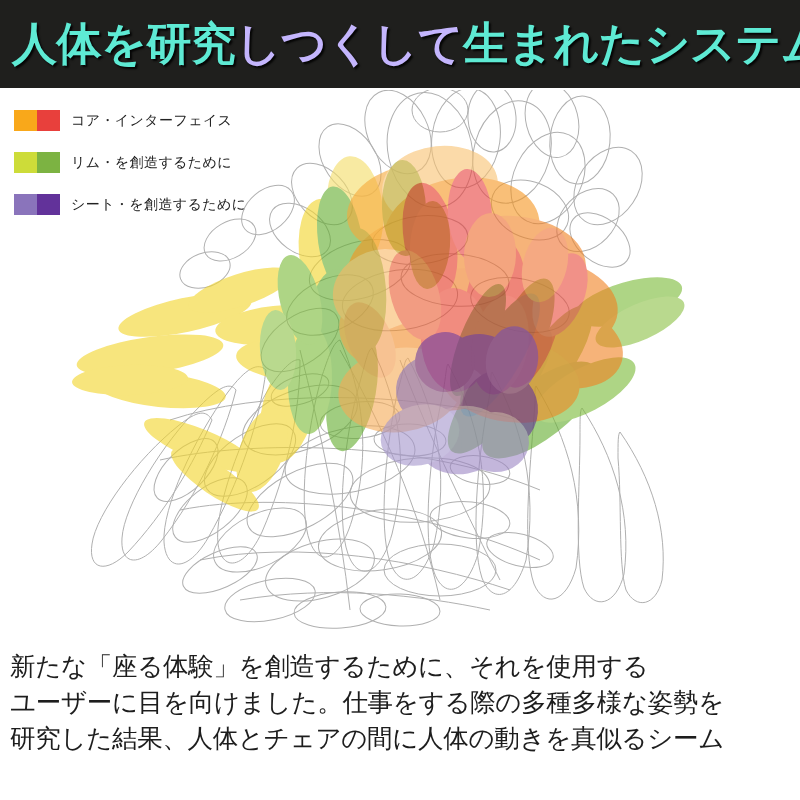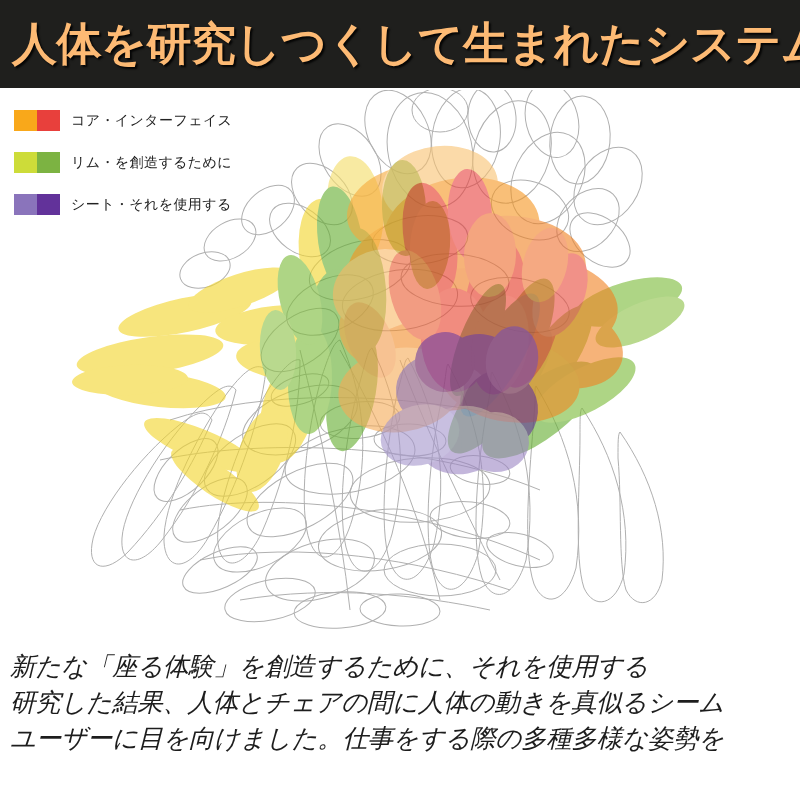--- a/index.html
+++ b/index.html
@@ -40,22 +40,22 @@
     font-size: 45px;
     line-height: 60px;
     font-weight: bold;
     letter-spacing: -0.5px;
     white-space: nowrap;
     font-family: "DejaVu Sans", "Liberation Sans", sans-serif;
   }
   .header-title span {
     text-shadow: 2px 2px 2px rgba(0,0,0,0.85);
   }
-  .seg-cream { color: #fdba74; }
-  .seg-white { color: #fdba74; }
+  .seg-cream { color: #5eead4; }
+  .seg-white { color: #c4b5fd; }
 
   
   .legend {
     position: absolute;
     left: 14px;
     top: 106px;
     width: 330px;
   }
   .legend-row {
     position: relative;
@@ -107,21 +107,20 @@
     top: 648px;
     width: 790px;
   }
   .caption-line {
     font-size: 25.5px;
     line-height: 36px;
     color: #1d1d1d;
     white-space: nowrap;
     letter-spacing: -0.3px;
     font-family: "DejaVu Sans", "Liberation Sans", sans-serif;
-    font-style: italic;
   }
 </style>
 </head>
 <body>
 
 <div id="page">
 
   <div class="header-bar">
     <div class="header-title">
       <span class="seg-cream">人体を研究</span><span class="seg-white">しつくして</span><span class="seg-cream">生まれたシステム</span>
@@ -144,21 +143,21 @@
         <i style="background:#7cb342"></i>
       </div>
       <div class="legend-label">リム・を創造するために</div>
     </div>
 
     <div class="legend-row">
       <div class="legend-swatch">
         <i style="background:#8a74bb"></i>
         <i style="background:#62329a"></i>
       </div>
-      <div class="legend-label">シート・それを使用する</div>
+      <div class="legend-label">シート・を創造するために</div>
     </div>
 
   </div>
 
   <div class="graphic">
     <svg viewBox="0 0 800 560" xmlns="http://www.w3.org/2000/svg" aria-hidden="true">
 
       <g fill="none" stroke="#b0b0b0" stroke-width="1">
 
         <ellipse cx="430" cy="60" rx="42" ry="58" transform="rotate(-12 430 60)"></ellipse>
@@ -309,17 +308,17 @@
         <ellipse cx="495" cy="352" rx="34" ry="30" fill="#9b86c4" transform="rotate(2 495 352)"></ellipse>
         <ellipse cx="445" cy="272" rx="30" ry="30" fill="#6f3fa0" transform="rotate(-6 445 272)"></ellipse>
         <ellipse cx="512" cy="270" rx="26" ry="34" fill="#7a4fae" transform="rotate(10 512 270)"></ellipse>
       </g>
 
     </svg>
   </div>
 
   <div class="caption">
     <div class="caption-line">新たな「座る体験」を創造するために、それを使用する</div>
+    <div class="caption-line">ユーザーに目を向けました。仕事をする際の多種多様な姿勢を</div>
     <div class="caption-line">研究した結果、人体とチェアの間に人体の動きを真似るシーム</div>
-    <div class="caption-line">ユーザーに目を向けました。仕事をする際の多種多様な姿勢を</div>
   </div>
 
 </div>
 
 </body></html>

